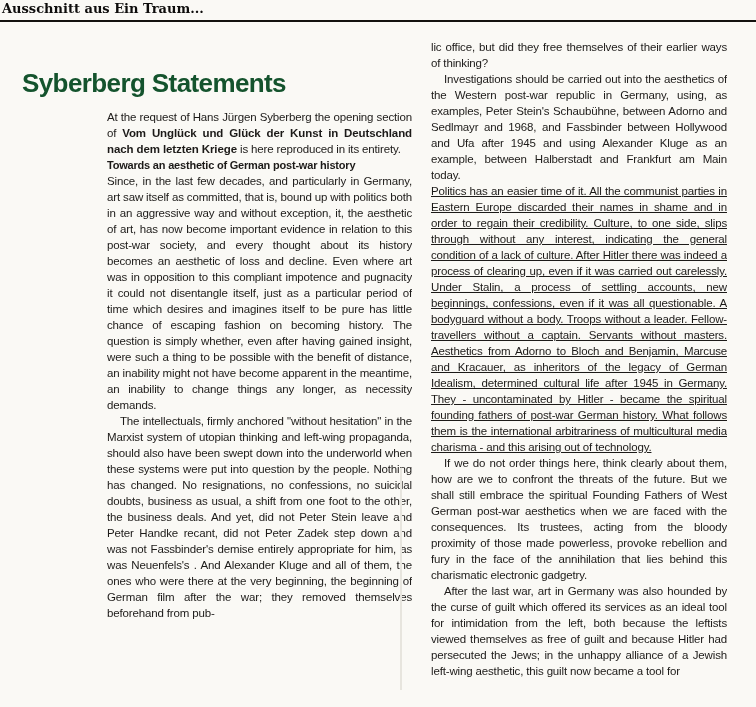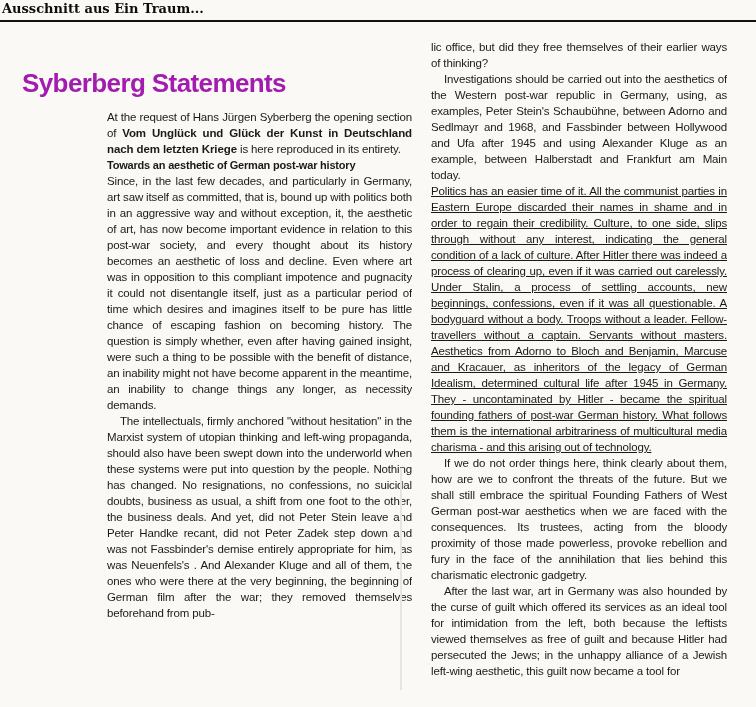--- a/index.html
+++ b/index.html
@@ -20,21 +20,21 @@
   }
   .rule {
     position:absolute; left:0; top:20px;
     width:756px; height:2px;
     background:#14120f;
   }
   .title {
     position:absolute; left:22px; top:51px;
     font-size:26px; font-weight:bold;
     letter-spacing:-0.6px;
-    color:#a21caf;
+    color:#14532d;
   }
   .col {
     position:absolute;
     font-size:11.5px;
     line-height:16px;
     letter-spacing:-0.15px;
     text-align:justify;
     overflow:hidden;
   }
   .col1 { left:107px; top:109px; width:305px; height:596px; }

